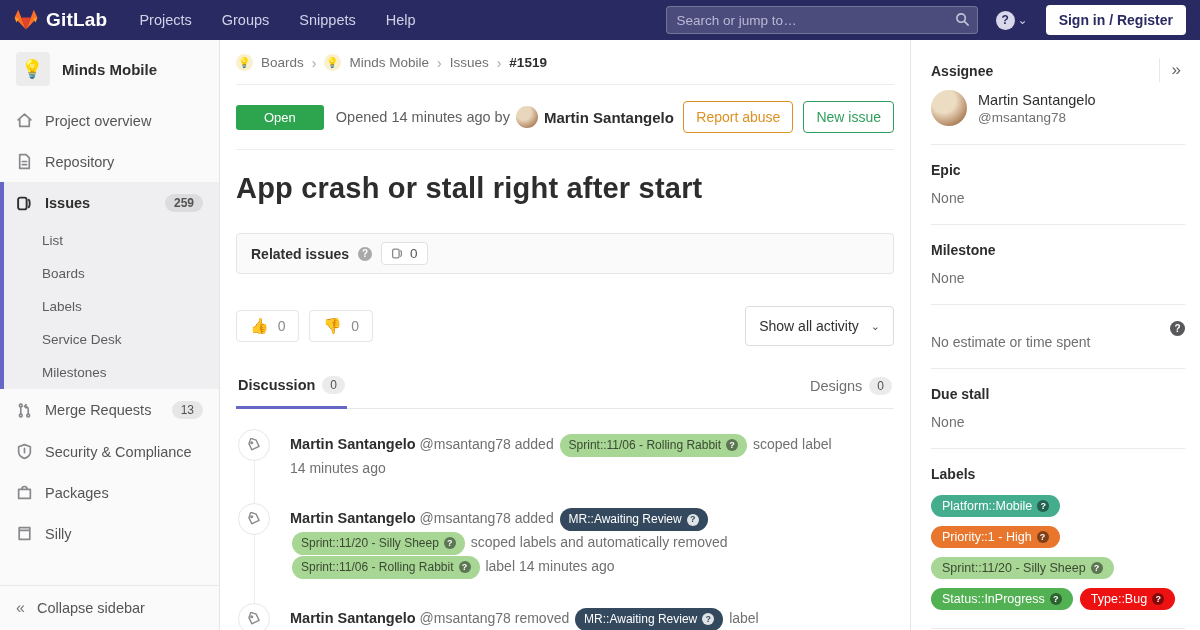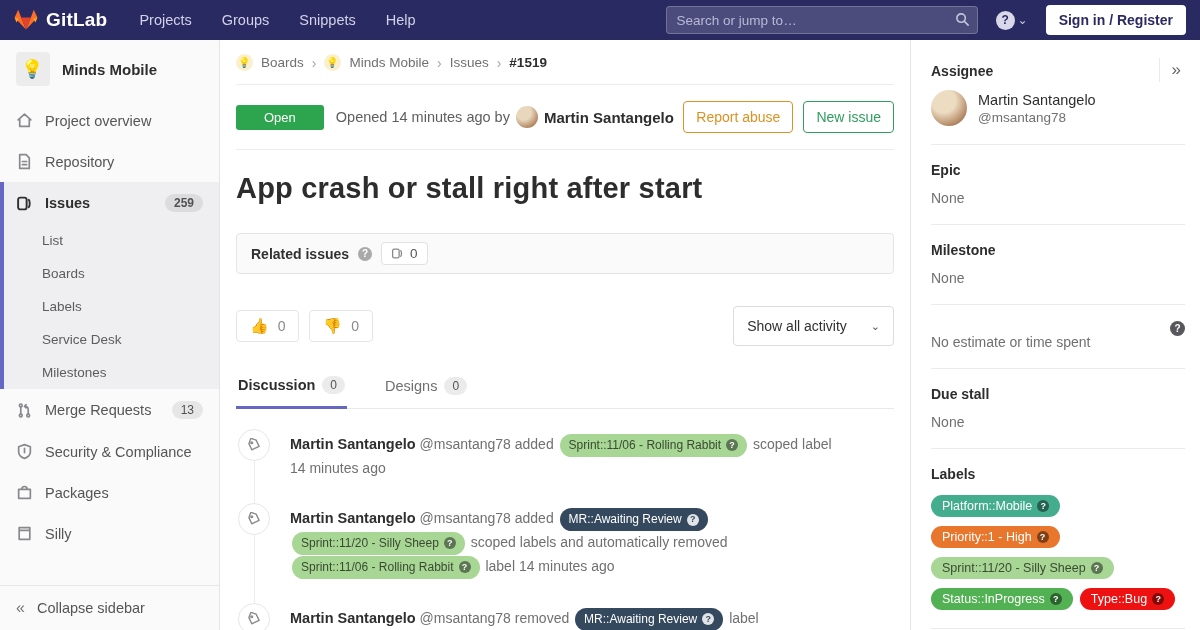--- a/index.html
+++ b/index.html
@@ -78,25 +78,25 @@
     font-weight:700; display:inline-flex; align-items:center; justify-content:center; }
   .rel-count { background:#fff; border:1px solid #e1e1e1; border-radius:4px; padding:3px 9px;
     display:flex; align-items:center; gap:6px; font-size:13.5px; color:#555; }
 
   .award-row { margin-top:32px; display:flex; align-items:center; }
   .award-btn { border:1px solid #e5e5e5; background:#fff; border-radius:4px; padding:6px 13px;
     display:flex; align-items:center; gap:9px; margin-right:10px; cursor:pointer; font-family:inherit; }
   .award-btn .emo { font-size:15px; }
   .award-btn .cnt { color:#8a8a8a; font-size:14px; }
   .filter-btn { margin-left:auto; border:1px solid #dcdcdc; background:#fff; border-radius:4px;
-    padding:11px 13px; font-size:14px; color:#303030; display:flex; align-items:center; gap:24px;
+    padding:11px 13px; font-size:14px; color:#303030; display:flex; align-items:center; gap:12px;
     cursor:pointer; font-family:inherit; }
   .filter-btn .chev { font-size:11px; color:#555; }
 
-  .tabs { margin-top:30px; border-bottom:1px solid #e8e8e8; display:flex; gap:36px; }
+  .tabs { margin-top:30px; border-bottom:1px solid #e8e8e8; display:flex; gap:28px;justify-content:space-between; }
   .tab { display:flex; align-items:center; gap:7px; padding:0 2px 12px; font-size:14.5px;
     color:#707070; cursor:pointer; }
   .tab.active { color:#2e2e2e; font-weight:700; border-bottom:3px solid #6666c4; margin-bottom:-1px; }
   .tab-badge { background:rgba(0,0,0,.08); color:#525252; font-size:12px; border-radius:10px;
     padding:2px 8px; font-weight:400; }
 
   .feed { margin-top:20px; position:relative; padding-left:2px; }
   .feed::before { content:""; position:absolute; left:18px; top:10px; height:600px; width:1px; background:#ededed; }
   .feed-item { display:flex; margin-bottom:24px; position:relative; }
   .feed-icon { width:32px; height:32px; border:1px solid #e7e7e7; border-radius:50%; background:#fff;

